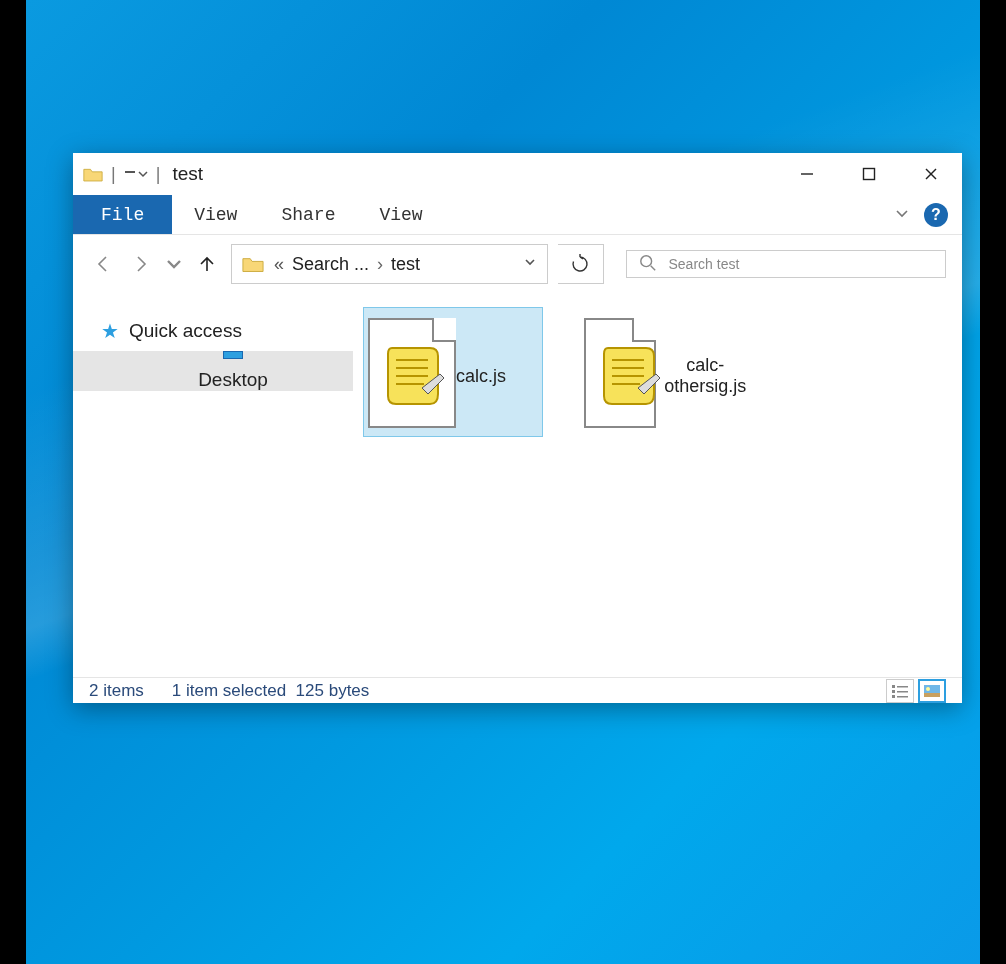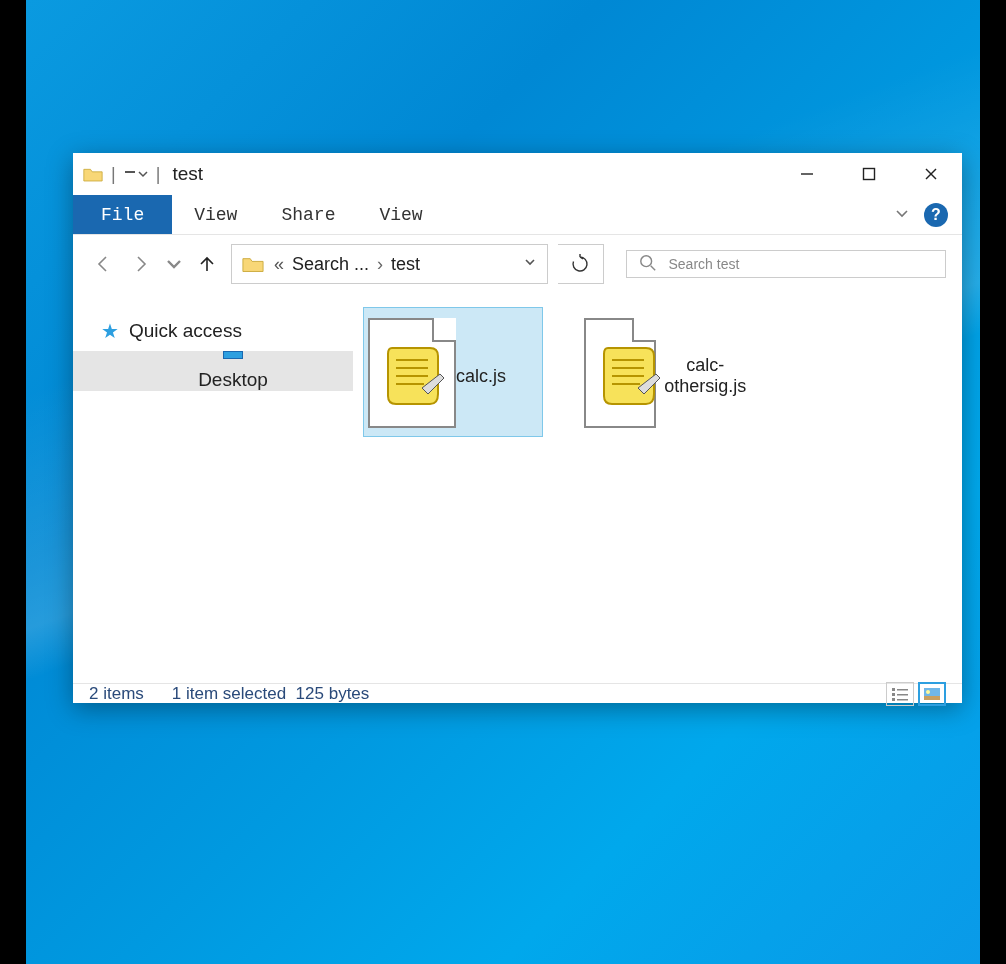--- a/index.html
+++ b/index.html
@@ -53,21 +53,21 @@
 .star { color:#2d9fe0; font-size:20px; }
 .monitor { width:20px; height:14px; background:#2d9fe0; border:1px solid #1a68b0; display:inline-block;}
 .content { flex:1; display:flex; padding:14px 10px; gap:36px; align-items:flex-start;}
 .file-tile { width:180px; display:flex; flex-direction:row; align-items:center; padding:10px 4px 8px; border:1px solid transparent;}
 .file-tile.selected { background:#cce8f6; border:1px solid #7fc8ea; }
 .file-label { margin-top:6px; font-size:18px; color:#222; text-align:center;}
 .js-icon { width:88px; height:110px; background:#fff; border:2px solid #888; position:relative;}
 .js-icon::before { content:""; position:absolute; top:-2px; right:-2px; width:22px; height:22px; background:#fff; border-left:2px solid #888; border-bottom:2px solid #888;}
 .scroll { position:absolute; left:14px; top:20px; width:60px; height:72px;}
 
-.statusbar { height:20px; border-top:1px solid #e5e5e5; display:flex; align-items:center; padding:0 16px; font-size:17px; color:#2a4a7a; gap:28px;}
+.statusbar { height:26px; border-top:1px solid #e5e5e5; display:flex; align-items:center; padding:0 16px; font-size:17px; color:#2a4a7a; gap:28px;}
 .view-icons { margin-left:auto; display:flex; gap:4px; align-items:center;}
 .view-btn { width:28px; height:24px; border:1px solid #ccc; display:flex; align-items:center; justify-content:center;}
 .view-btn.active { border:2px solid #2d9fe0; }
 .view-btn svg { width:18px; height:14px;}
 </style>
 </head>
 <body>
 
 <div class="desktop">
   <div class="window">

